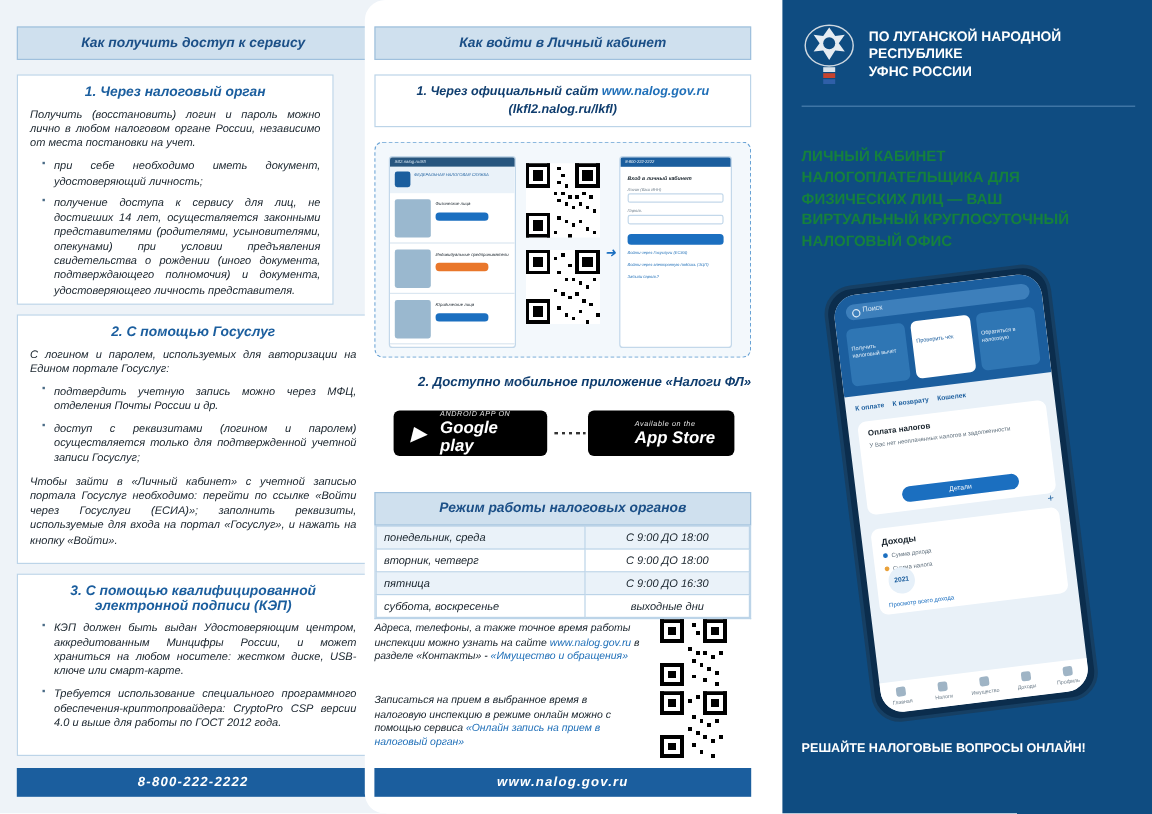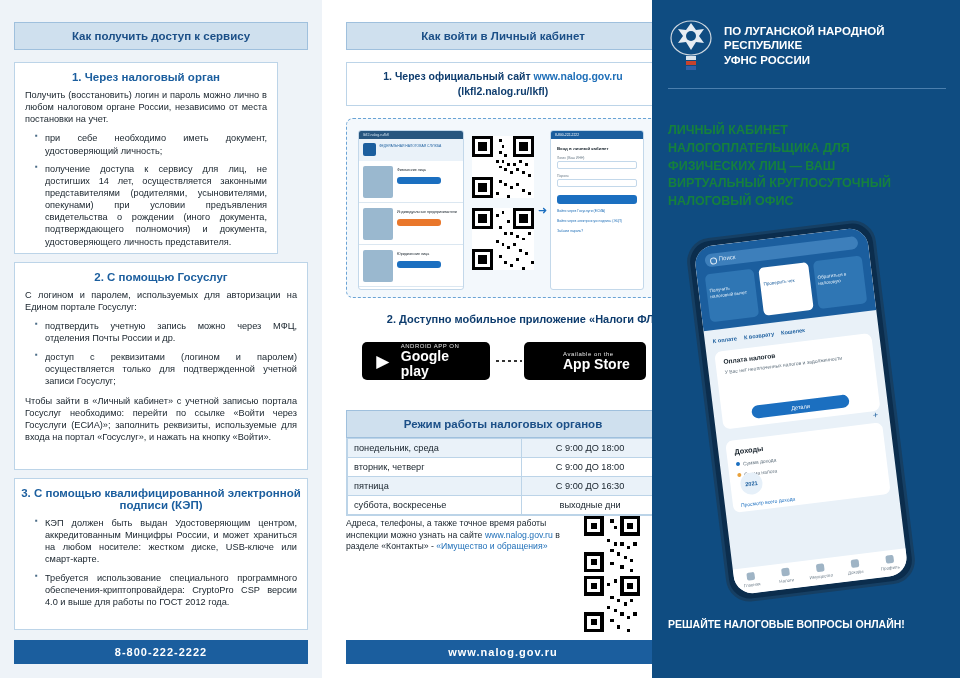--- a/index.html
+++ b/index.html
@@ -6,23 +6,23 @@
   html, body { margin:0; padding:0; }
   body {
     width:960px; height:678px;
     font-family:"Liberation Sans", sans-serif;
     background:#ffffff;
     overflow:hidden;
   }
   .page { position:relative; width:960px; height:678px; background:#fff; }
 
   
-  .col { position:absolute; top:0; height:678px; }
+  .col { position:absolute; top:0; height:678px;font-style:italic; }
   .col1 { left:0;   width:322px; background:#eef3f8; }
-  .col2 { left:338px; width:304px; background:#ffffff;border-radius:17px; }
+  .col2 { left:304px; width:304px; background:#ffffff;border-radius:17px; }
   .col3 { left:652px; width:308px; background:#0f4c81; }
 
   
   .hdr {
     background:#cfe0ee;
     border:1px solid #9fc0dd;
     color:#1b4f87;
     font-weight:bold;
     font-size:11.5px;
     text-align:center;
@@ -489,20 +489,23 @@
           <rect x="8" y="10" width="1" height="1"></rect>
         <rect x="10" y="11" width="1" height="1"></rect>
           <rect x="12" y="12" width="1" height="1"></rect>
         <rect x="14" y="13" width="1" height="1"></rect>
           <rect x="8" y="14" width="1" height="1"></rect>
         <rect x="11" y="15" width="1" height="1"></rect>
           <rect x="14" y="16" width="1" height="1"></rect>
       </g>
     </svg>
 
+    <div class="c2-note2">
+      <span>Записаться на прием в выбранное время в налоговую инспекцию в режиме онлайн можно с помощью сервиса </span><a href="#">«Онлайн запись на прием в налоговый орган»</a>
+    </div>
     <svg class="qr-sm b" viewBox="0 0 17 17" shape-rendering="crispEdges">
       <rect width="17" height="17" fill="#fff"></rect>
       <g fill="#000">
         <rect x="0" y="0" width="6" height="1"></rect>
           <rect x="0" y="5" width="6" height="1"></rect>
         <rect x="0" y="0" width="1" height="6"></rect>
           <rect x="5" y="0" width="1" height="6"></rect>
         <rect x="2" y="2" width="2" height="2"></rect>
         <rect x="11" y="0" width="6" height="1"></rect>
           <rect x="11" y="5" width="6" height="1"></rect>

